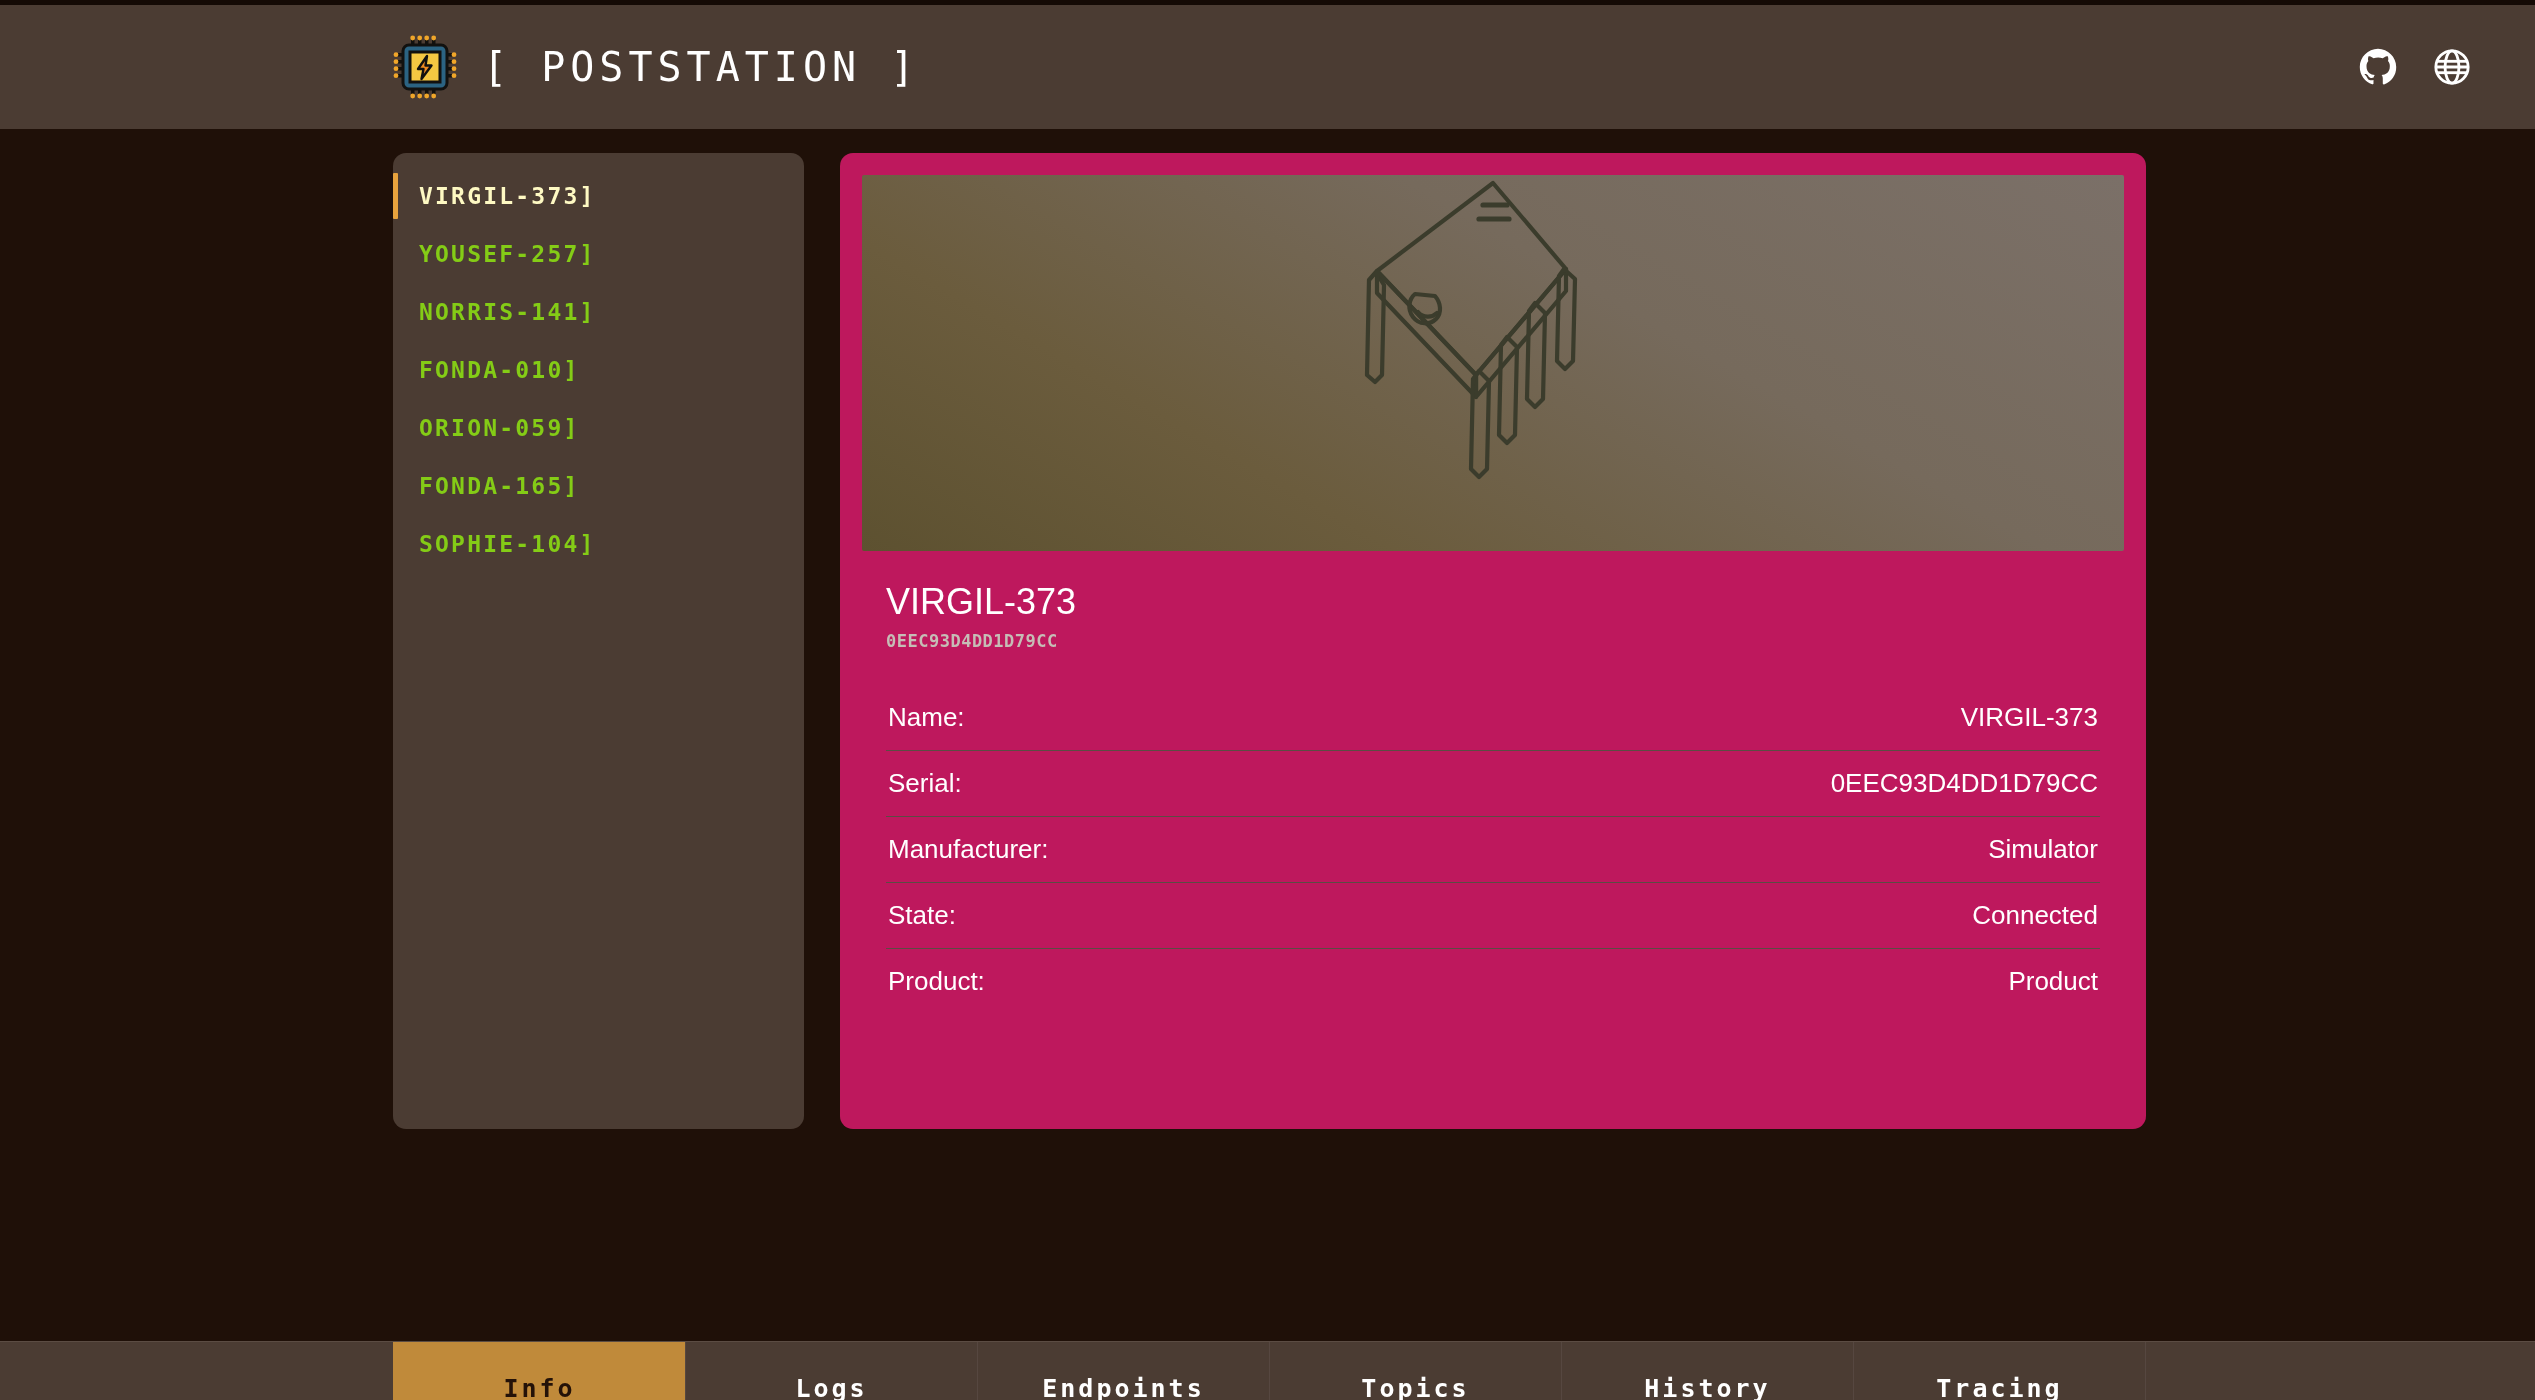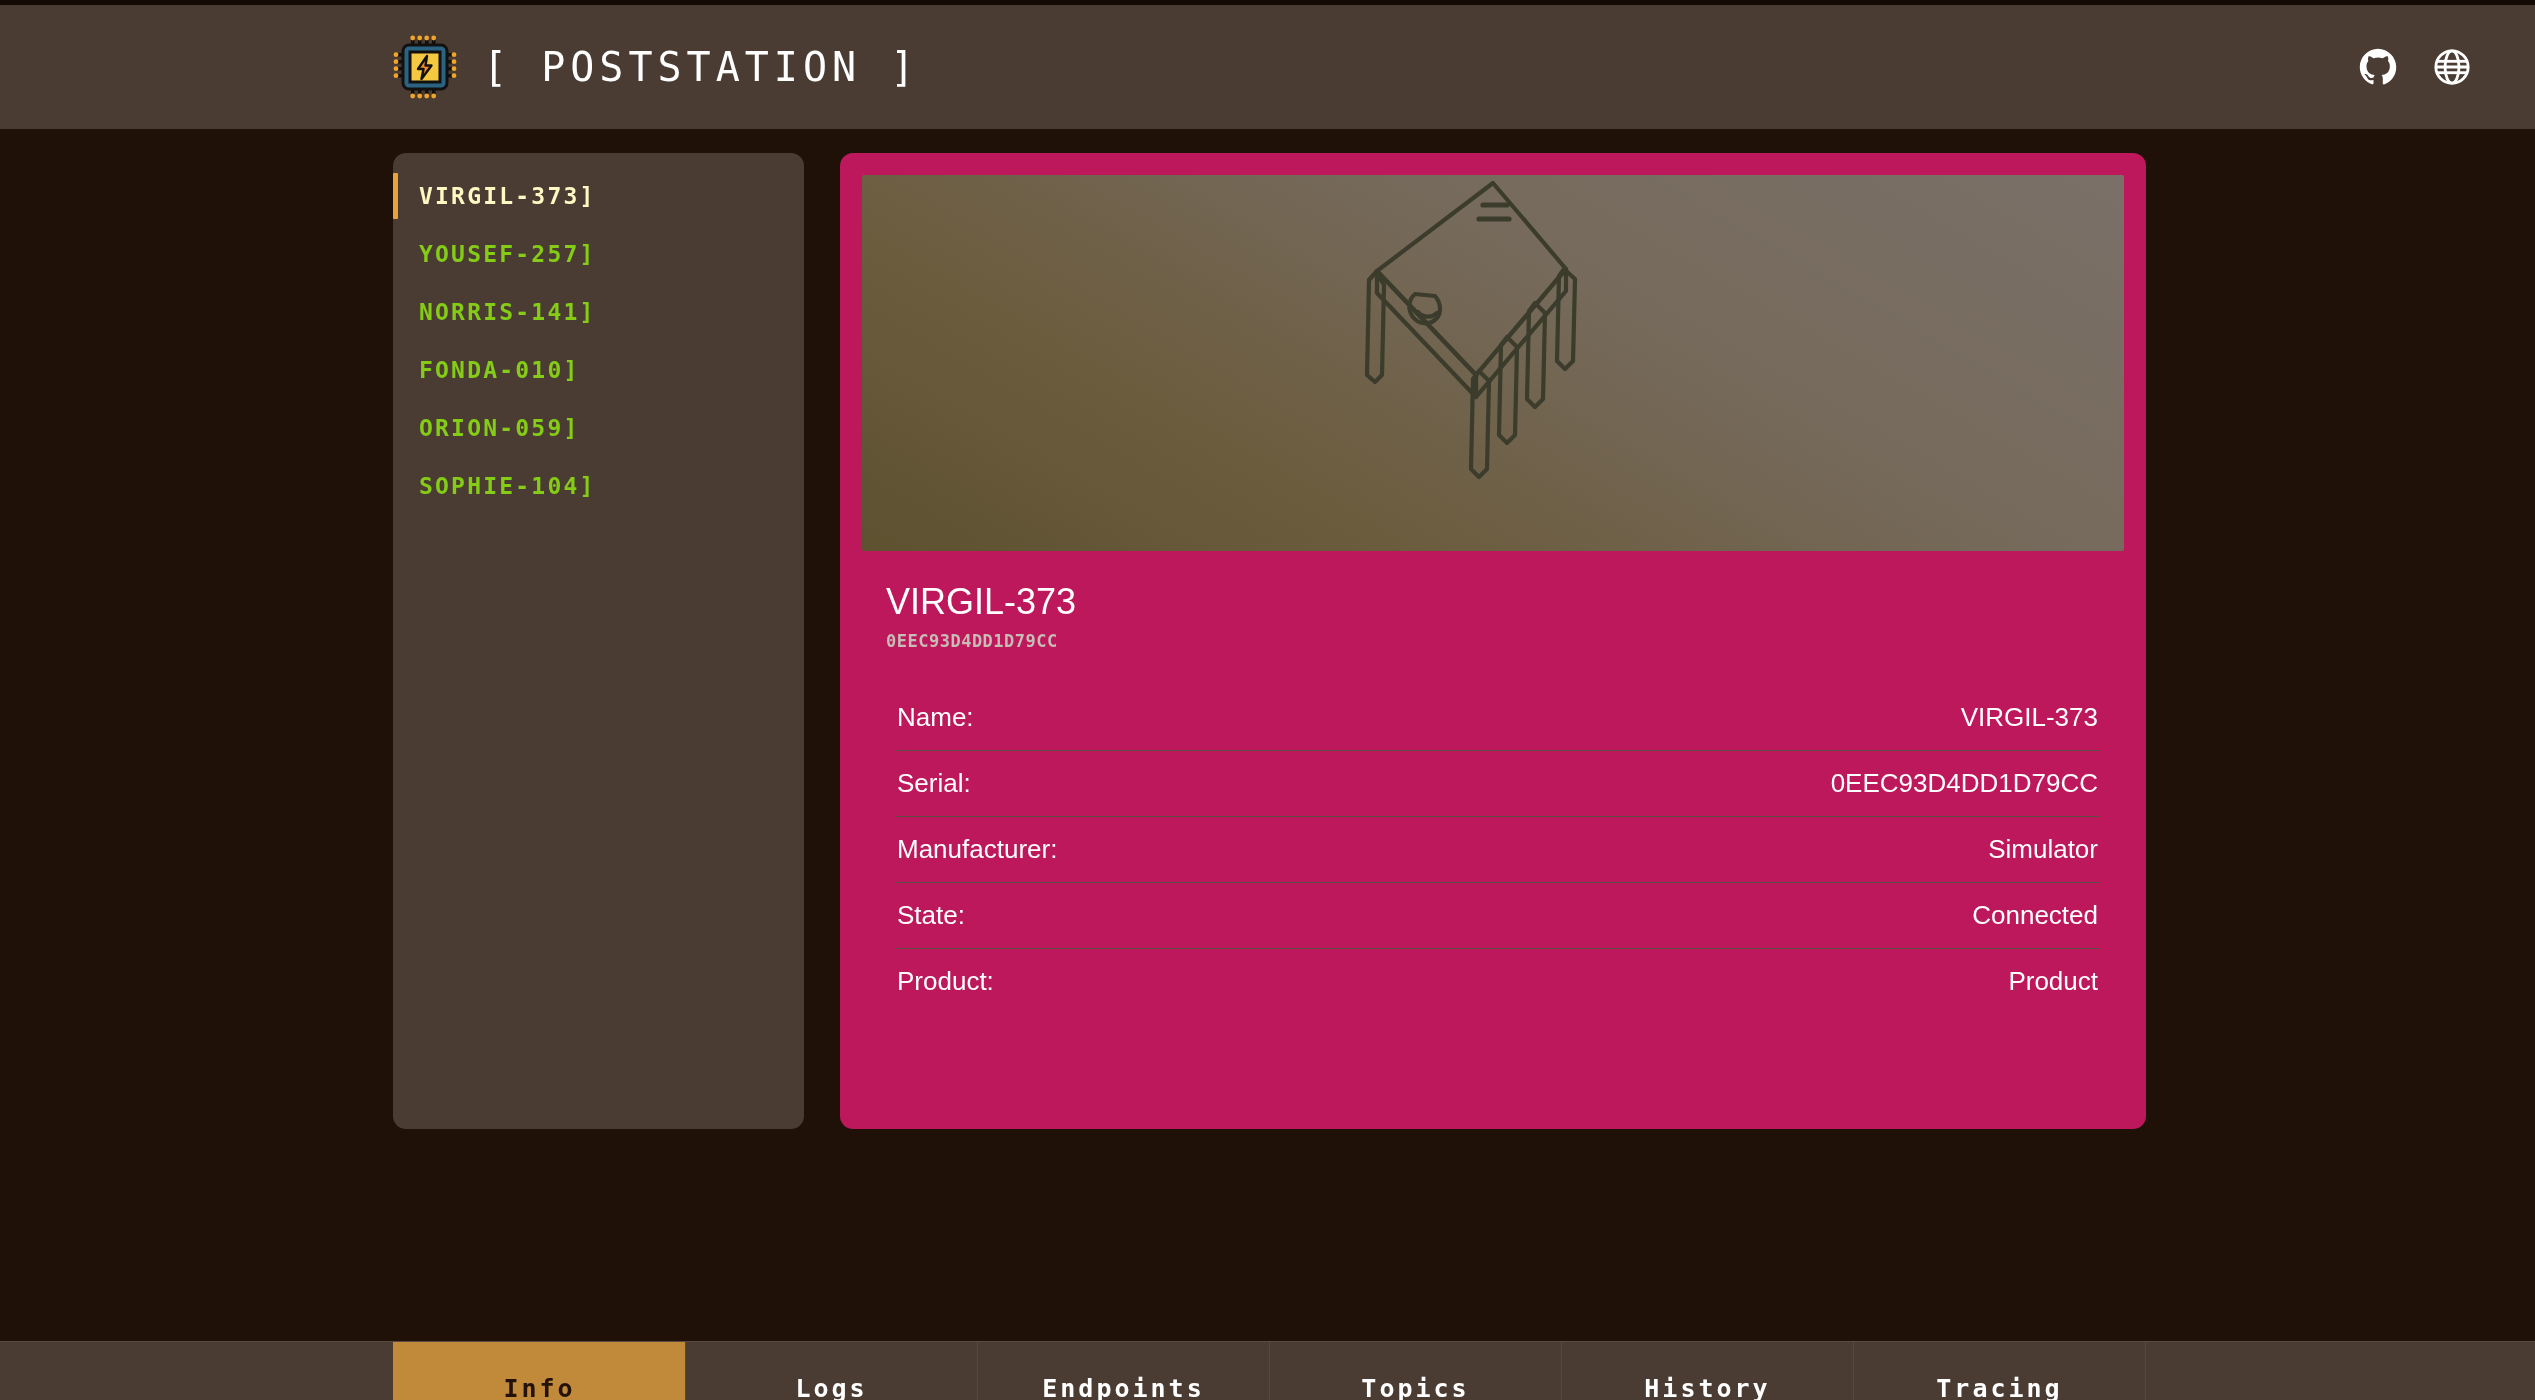--- a/index.html
+++ b/index.html
@@ -161,21 +161,20 @@
     padding: 0 24px;
   }
   .detail-row {
     display: flex;
     justify-content: space-between;
     align-items: center;
     padding: 17px 2px;
     border-bottom: 1px solid #5b4c43;
     font-size: 26px;
     color: #ffffff;
-    margin-left: 9px;
   }
   .detail-row:last-child { border-bottom: none; }
   .detail-row .label { text-align: left; }
   .detail-row .value { text-align: right; }
 
   
   .tabbar {
     position: absolute;
     left: 0;
     bottom: 0;
@@ -294,20 +293,23 @@
       <div class="device-item">
         <span>NORRIS-141]</span>
       </div>
       <div class="device-item">
         <span>FONDA-010]</span>
       </div>
       <div class="device-item">
         <span>ORION-059]</span>
       </div>
       <div class="device-item">
+        <span>FONDA-165]</span>
+      </div>
+      <div class="device-item">
         <span>SOPHIE-104]</span>
       </div>
     </div>
 
     <div class="detail-card">
 
       <div class="chip-banner">
         <svg viewBox="0 0 420 376" width="420" height="376" aria-hidden="true">
           <g fill="none" stroke="#3b3c2c" stroke-width="4.2" stroke-linejoin="round" stroke-linecap="round">
 

